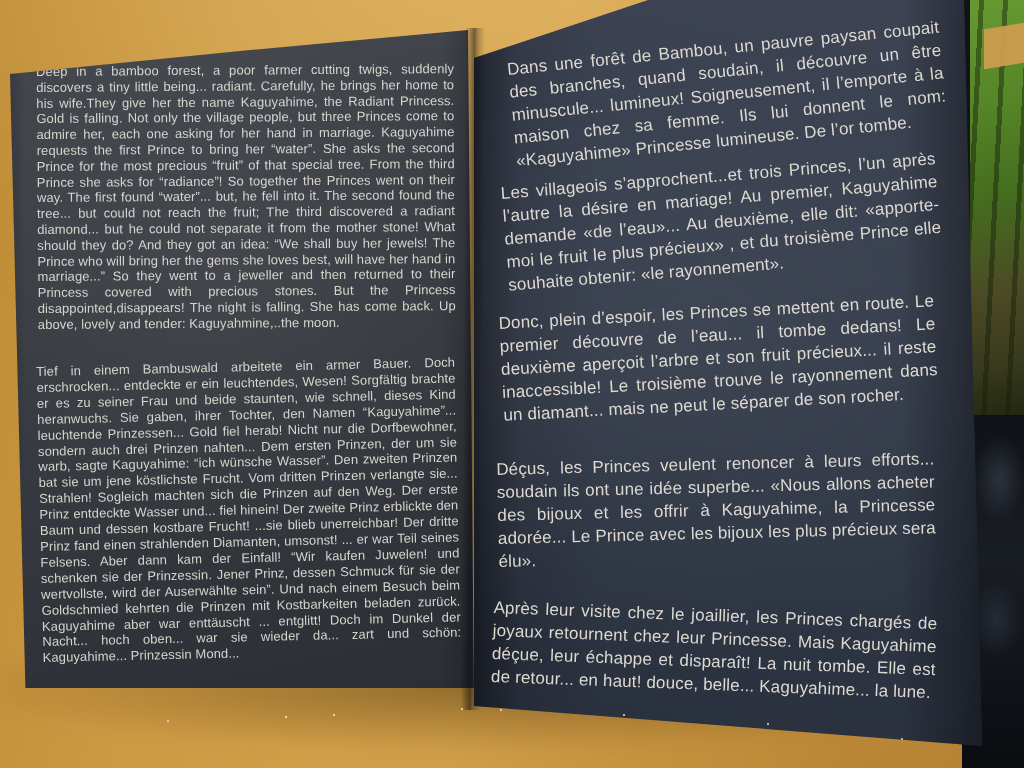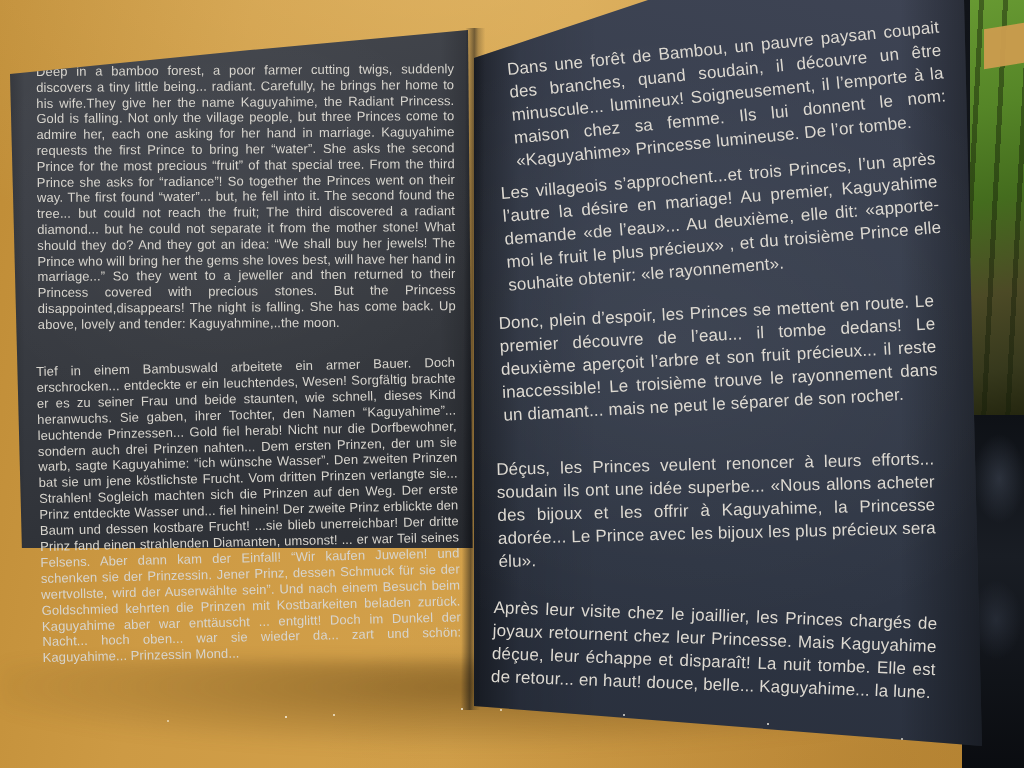--- a/index.html
+++ b/index.html
@@ -38,21 +38,21 @@
   }
   .side-gloss {
     position: absolute; left: 0px; top: 415px; width: 62px; height: 353px;
     background:
       radial-gradient(60% 18% at 60% 18%, rgba(90,100,120,0.35), rgba(90,100,120,0) 70%),
       radial-gradient(60% 16% at 55% 58%, rgba(80,90,110,0.28), rgba(80,90,110,0) 70%),
       linear-gradient(180deg, #0e1116 0%, #191d24 40%, #0a0c10 100%);
   }
   
   .page-left {
-    position: absolute; left: 0; top: 0; width: 500px; height: 548px;
+    position: absolute; left: 0; top: 0; width: 500px; height: 688px;
     clip-path: polygon(10px 74px, 250px 50px, 468px 30px, 474px 706px, 240px 719px, 26px 712px);
     background:
       radial-gradient(70% 55% at 45% 40%, rgba(255,255,255,0.045), rgba(255,255,255,0) 75%),
       linear-gradient(90deg, rgba(0,0,0,0.30) 0%, rgba(0,0,0,0) 5%, rgba(0,0,0,0) 88%, rgba(0,0,0,0.38) 100%),
       linear-gradient(168deg, #46494f 0%, #3d4047 30%, #36393f 62%, #2b2e34 100%);
   }
   
   .page-right {
     position: absolute; left: 0; top: 0; width: 1000px; height: 768px;
     clip-path: polygon(474px 58px, 648px 0px, 964px 0px, 982px 746px, 474px 706px);

